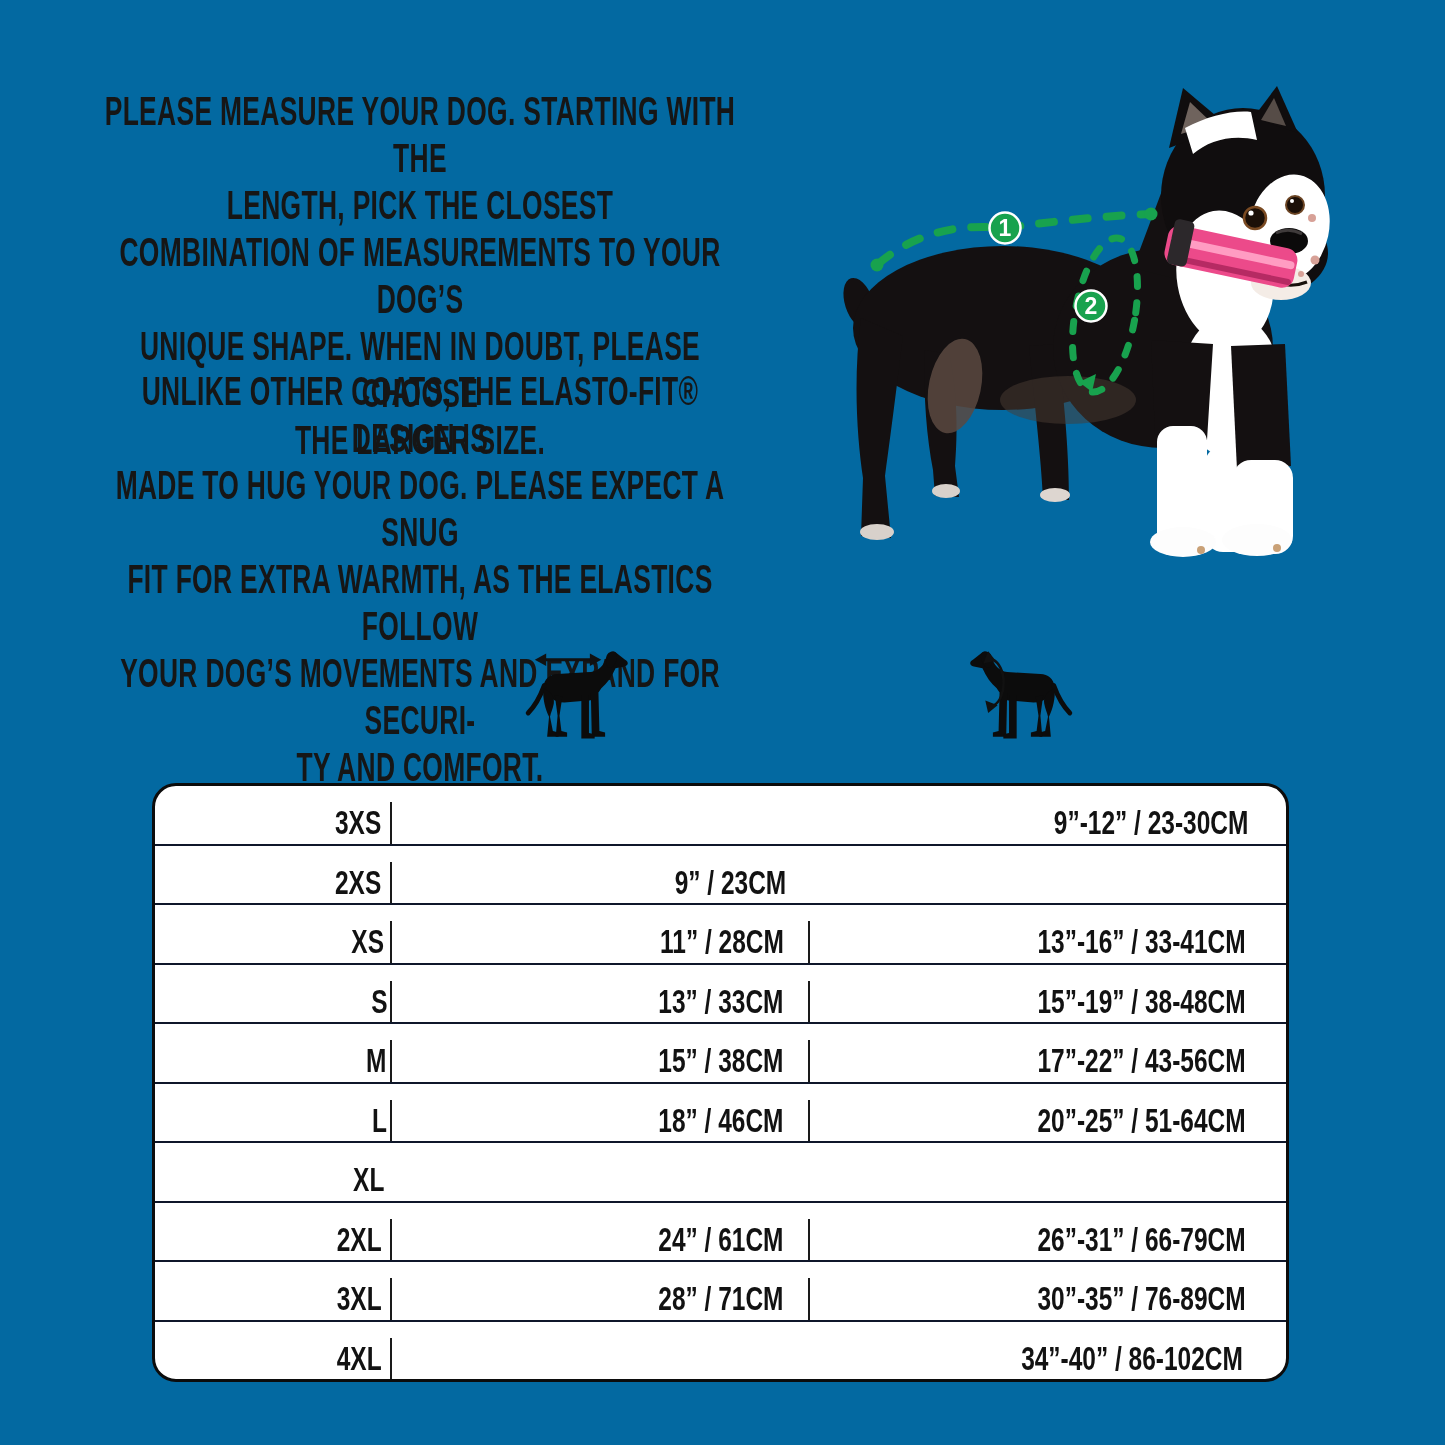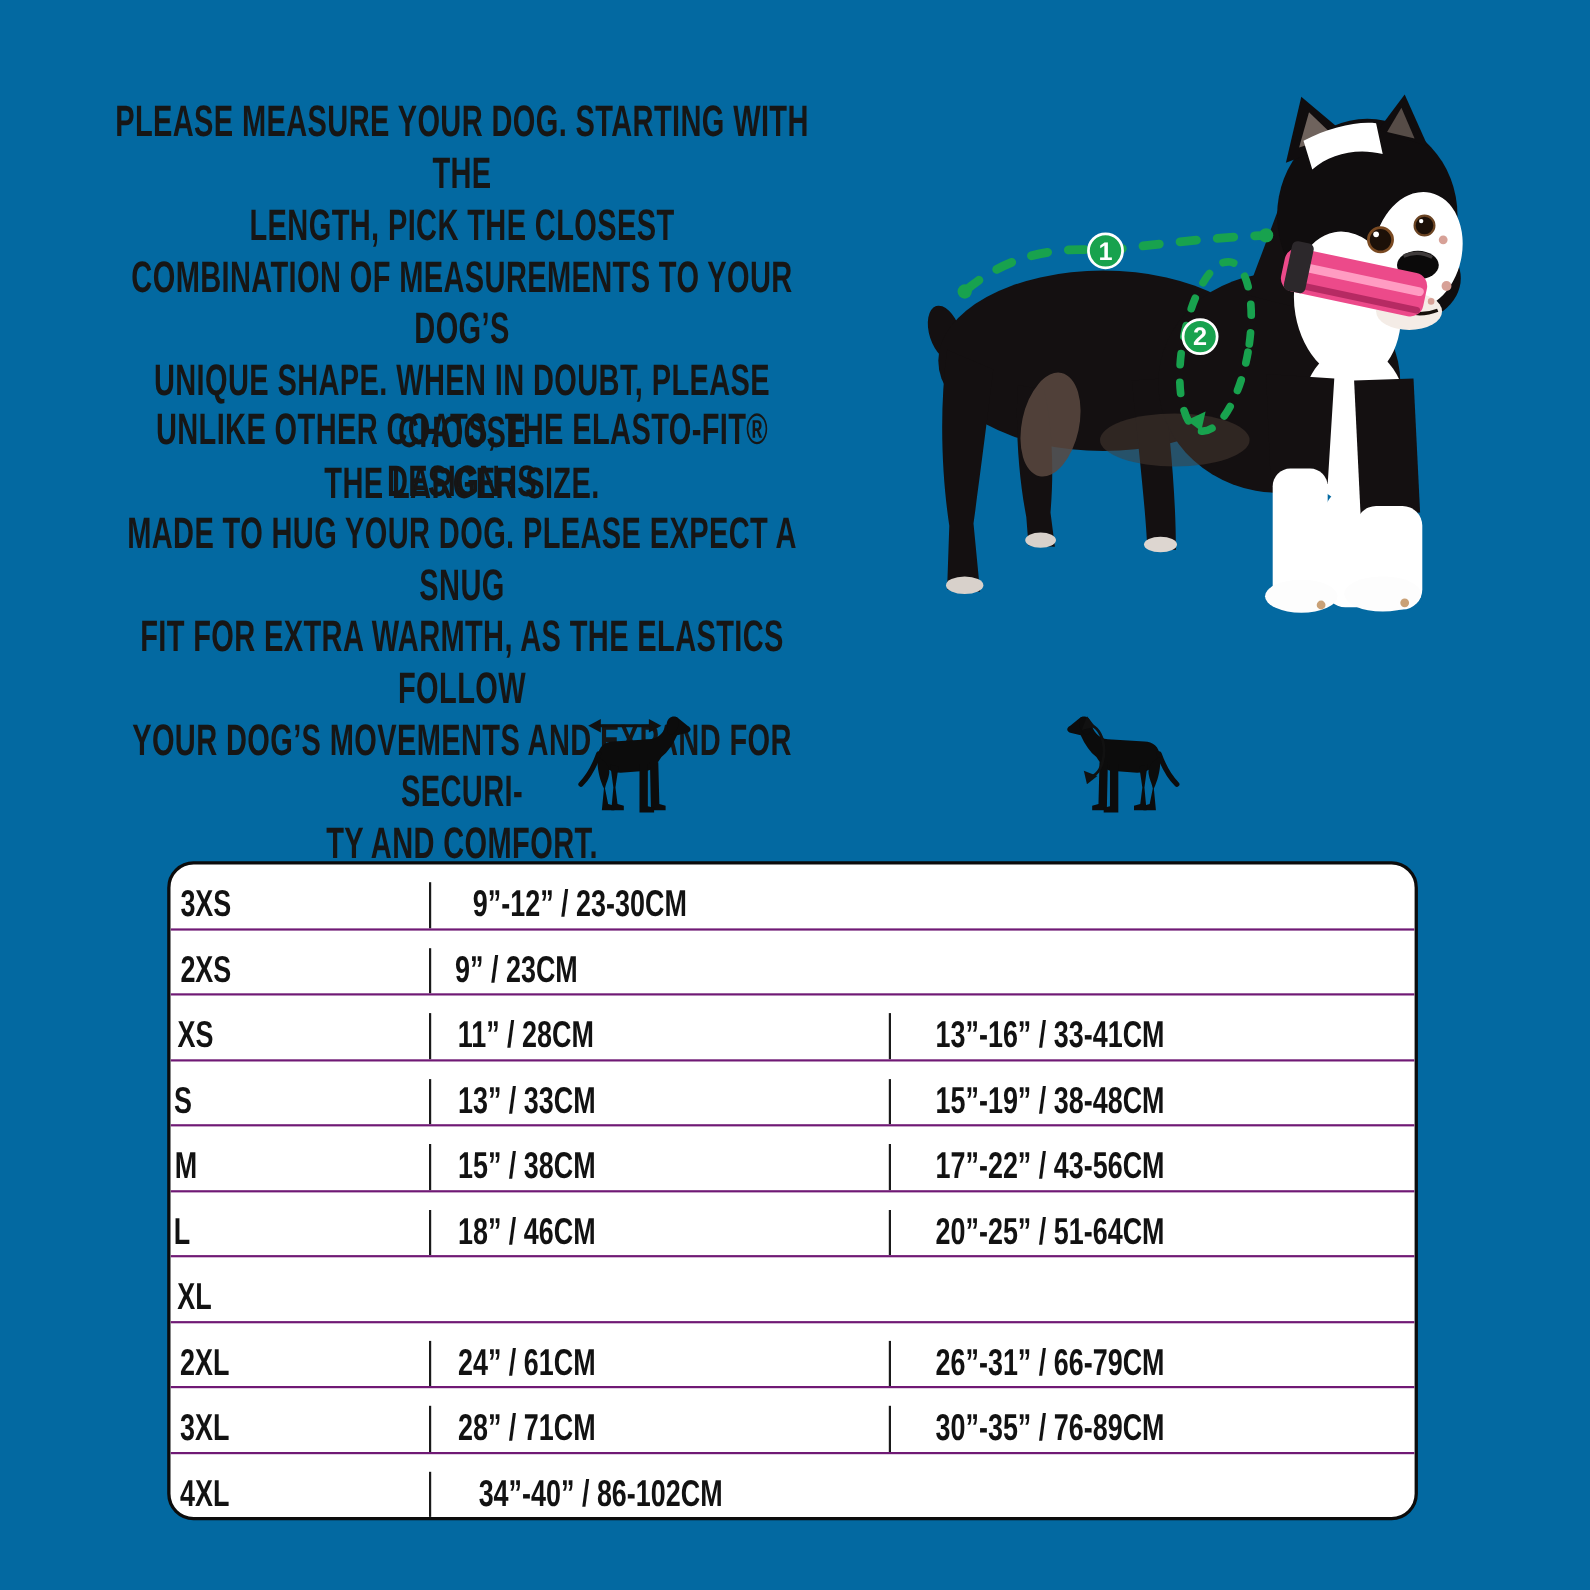--- a/index.html
+++ b/index.html
@@ -16,23 +16,23 @@
   #p2 { top:368px; }
   .dogphoto { position:absolute; left:833px; top:78px; width:560px; height:480px; }
   .sil { position:absolute; width:152px; height:114px; }
   #sil-length { left:512px; top:636px; }
   #sil-girth  { left:934px; top:636px; }
   .sizetable {
     position:absolute; left:152px; top:783px; width:1137px; height:599px;
     border:3px solid #0c0c0c; border-radius:24px; background:#fff;
     display:flex; flex-direction:column; overflow:hidden; box-sizing:border-box;
   }
-  .trow { flex:1; display:flex; border-top:2px solid #701a75; }
+  .trow { flex:1; display:flex; border-top:2px solid #0f172a; }
   .trow:first-child { border-top:none; }
-  .tcell { display:flex; align-items:center; justify-content:flex-start; box-sizing:border-box;margin-top:16px; }
+  .tcell { display:flex; align-items:center; justify-content:flex-end; box-sizing:border-box;margin-top:16px; }
   .c0 { width:20.8%; }
   .c1 { width:36.9%; border-left:2px solid #1a1a1a; }
   .c2 { flex:1; border-left:2px solid #1a1a1a; }
   .cond {
     display:inline-block; font-size:34px; font-weight:bold; color:#121212;
     white-space:nowrap; transform:scaleX(.72); transform-origin:50% 50%;
   }
   .marker-num { font:bold 23px "Liberation Sans", sans-serif; fill:#ffffff; }
 </style>
 </head>

